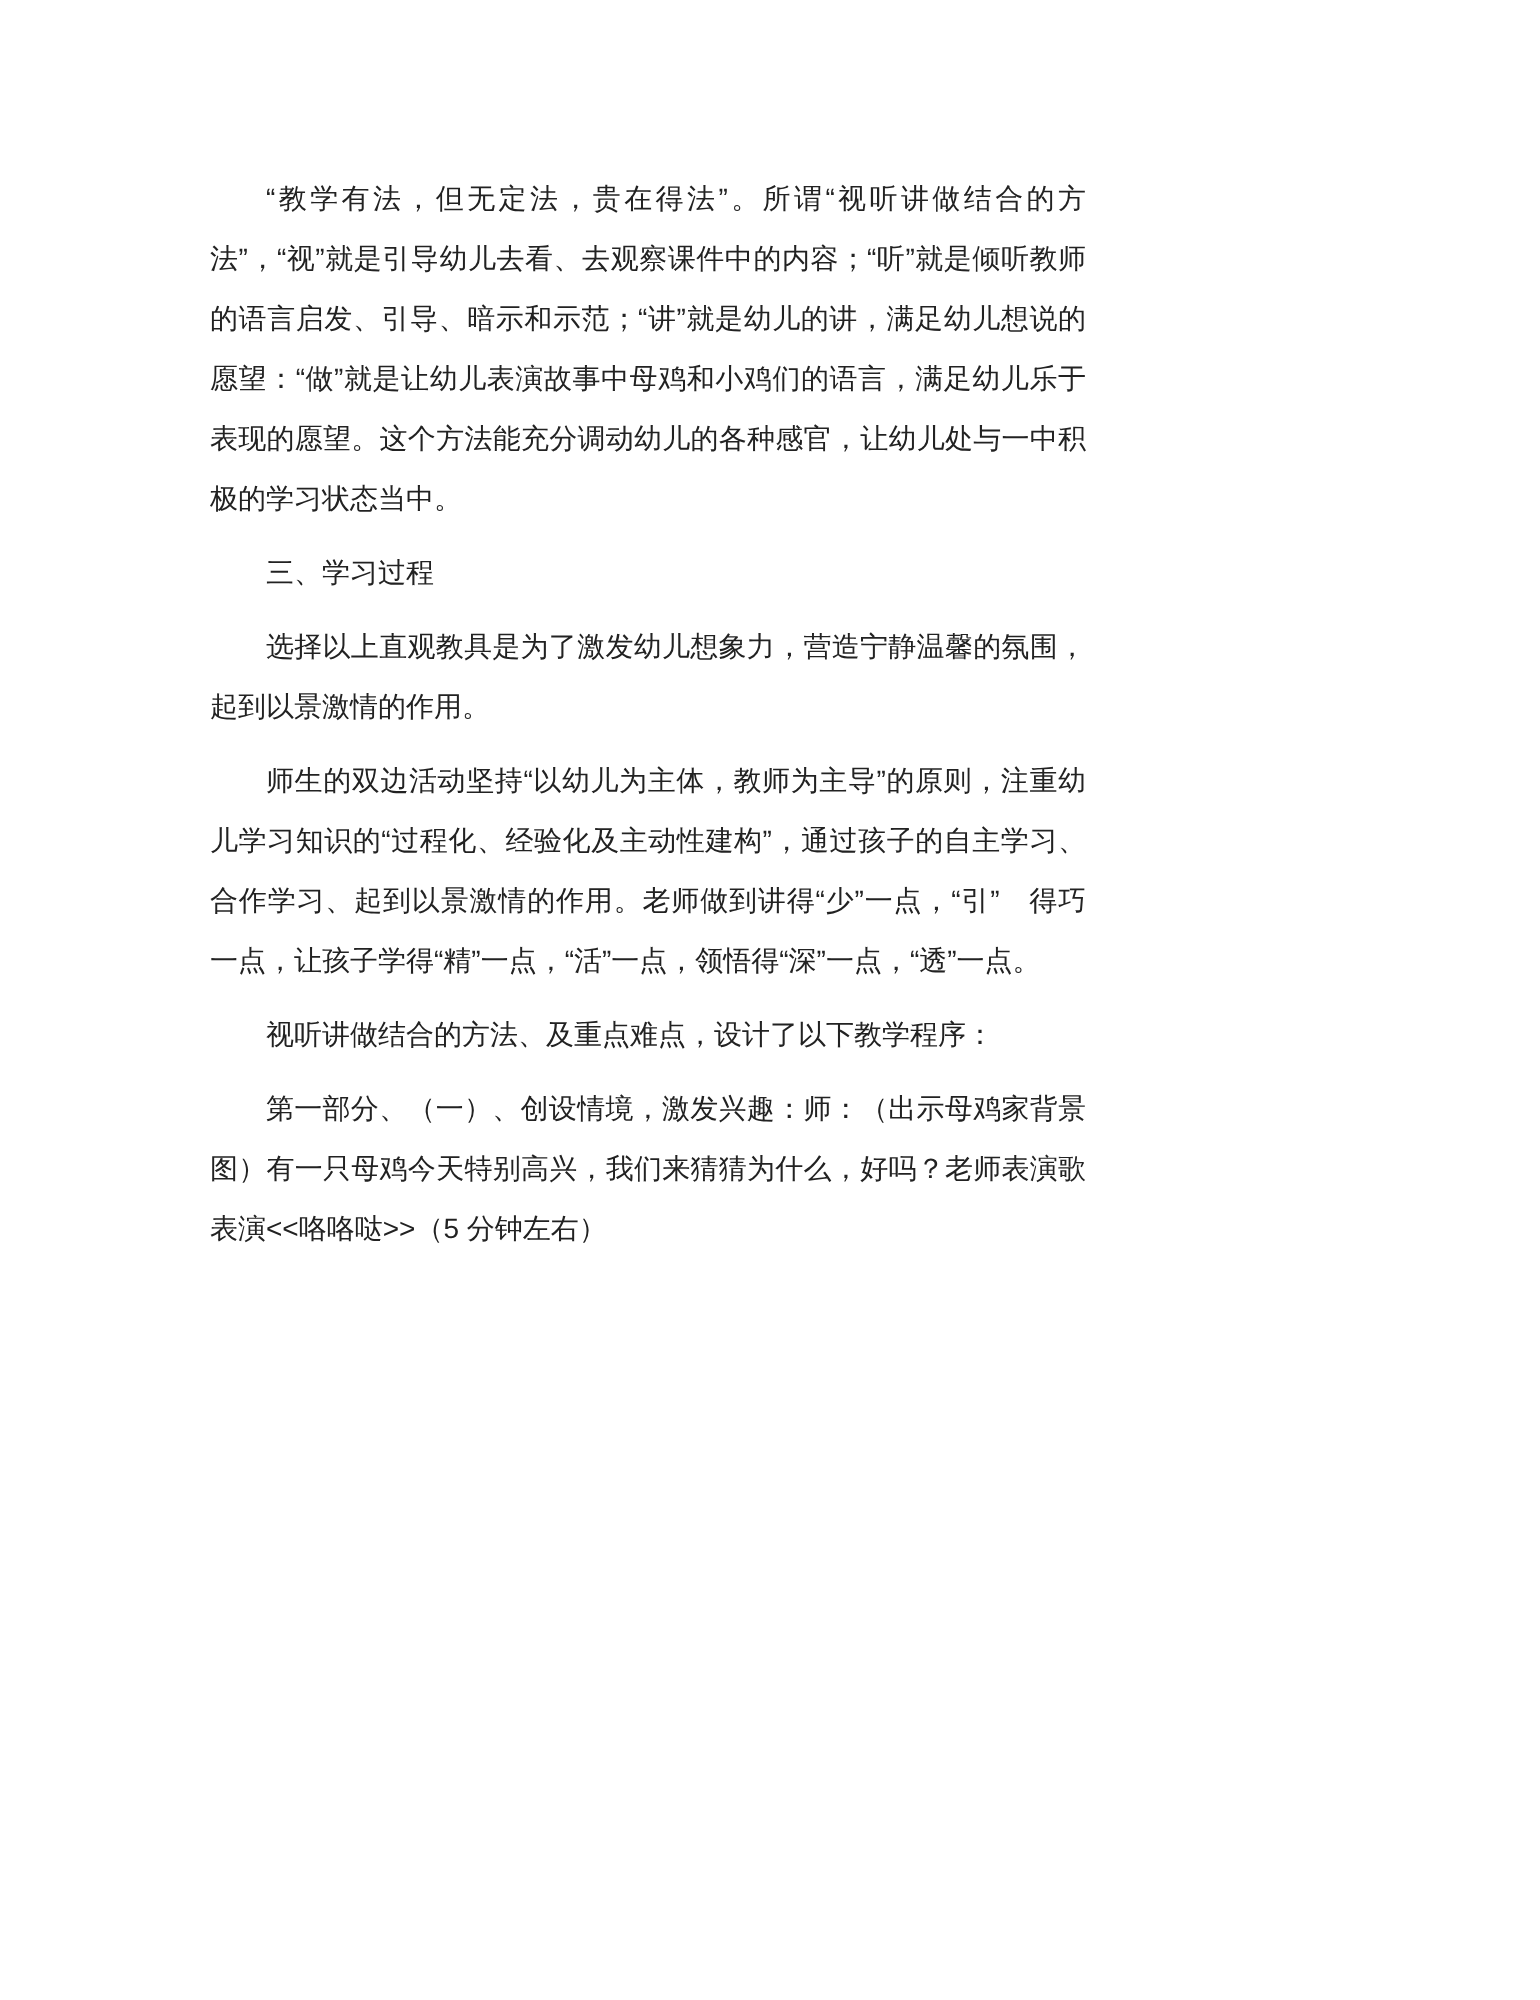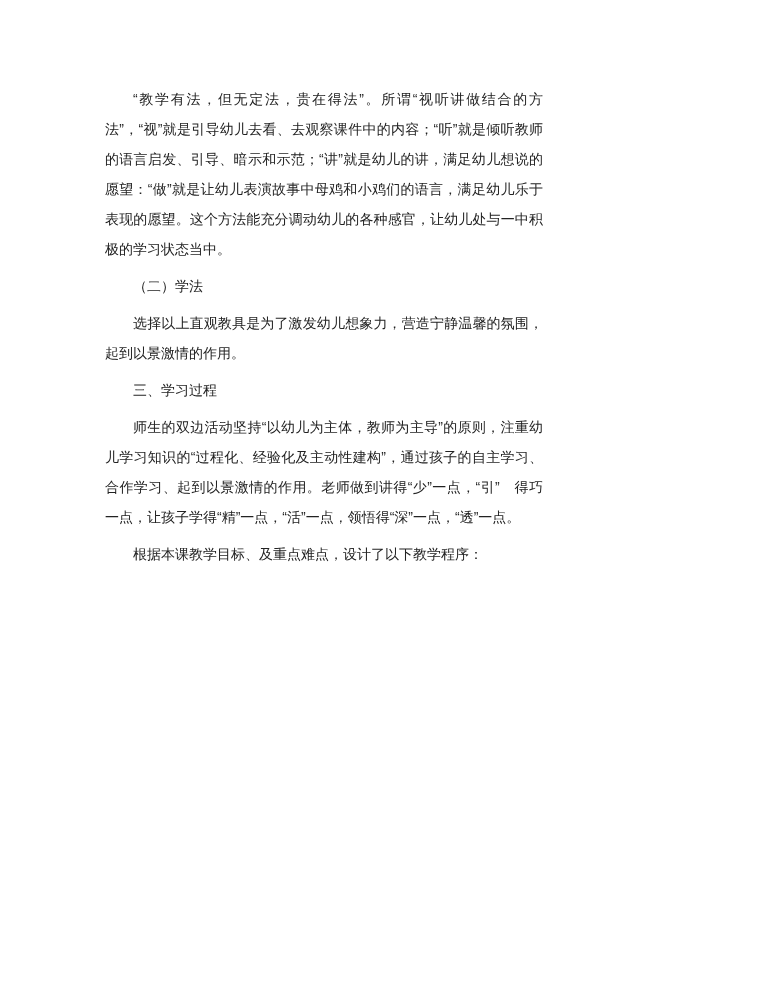--- a/index.html
+++ b/index.html
@@ -29,18 +29,18 @@
     text-indent: 2em;
     letter-spacing: 0;
     word-break: break-all;
   }
 </style>
 </head>
 <body>
 
 <div class="page">
   <p class="para">“教学有法，但无定法，贵在得法”。所谓“视听讲做结合的方法”，“视”就是引导幼儿去看、去观察课件中的内容；“听”就是倾听教师的语言启发、引导、暗示和示范；“讲”就是幼儿的讲，满足幼儿想说的愿望：“做”就是让幼儿表演故事中母鸡和小鸡们的语言，满足幼儿乐于表现的愿望。这个方法能充分调动幼儿的各种感官，让幼儿处与一中积极的学习状态当中。</p>
-  <p class="para">（二）学法</p>
+  <p class="para">三、学习过程</p>
   <p class="para">选择以上直观教具是为了激发幼儿想象力，营造宁静温馨的氛围，起到以景激情的作用。</p>
-  <p class="para">三、学习过程</p>
   <p class="para">师生的双边活动坚持“以幼儿为主体，教师为主导”的原则，注重幼儿学习知识的“过程化、经验化及主动性建构”，通过孩子的自主学习、合作学习、起到以景激情的作用。老师做到讲得“少”一点，“引”　得巧一点，让孩子学得“精”一点，“活”一点，领悟得“深”一点，“透”一点。</p>
-  <p class="para">根据本课教学目标、及重点难点，设计了以下教学程序：</p>
+  <p class="para">视听讲做结合的方法、及重点难点，设计了以下教学程序：</p>
+  <p class="para">第一部分、（一）、创设情境，激发兴趣：师：（出示母鸡家背景图）有一只母鸡今天特别高兴，我们来猜猜为什么，好吗？老师表演歌表演&lt;&lt;咯咯哒&gt;&gt;（5 分钟左右）</p>
 </div>
 
 </body></html>

